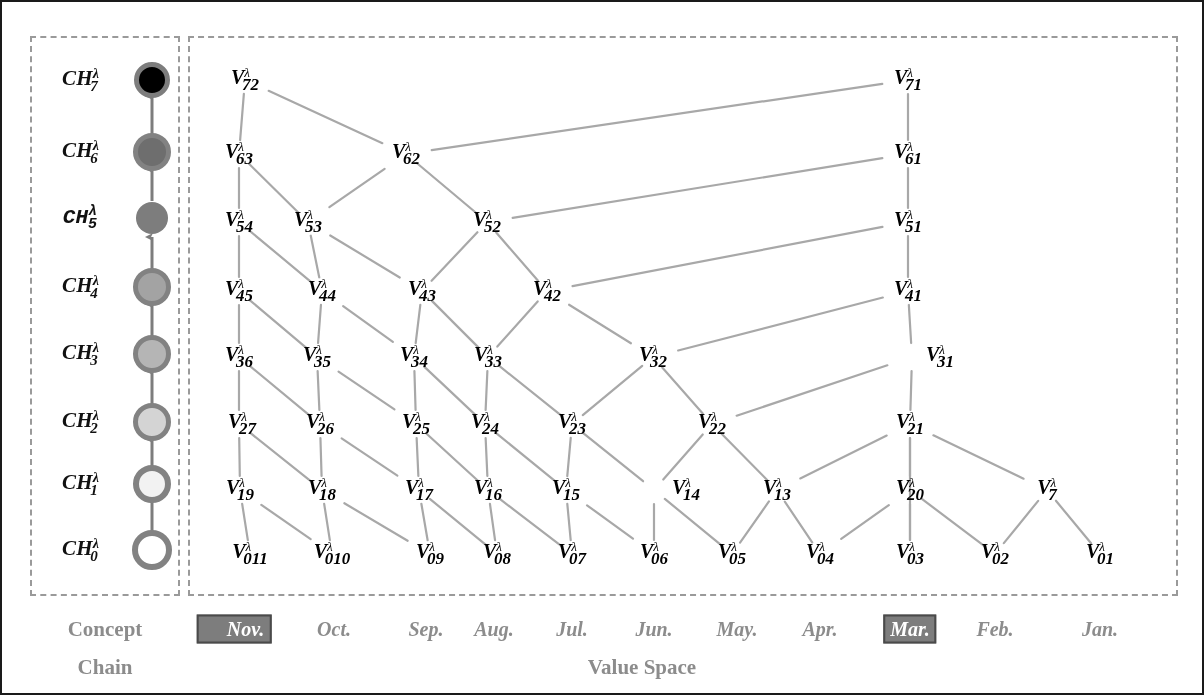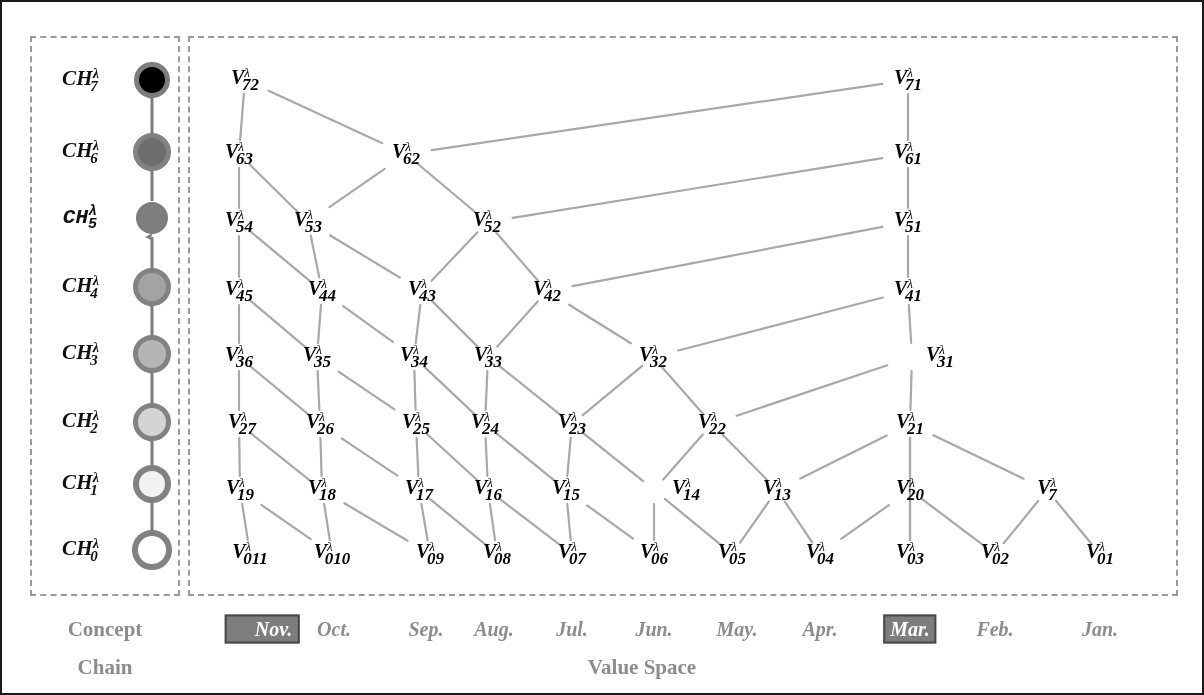--- a/index.html
+++ b/index.html
@@ -214,21 +214,21 @@
       <div class="v-label" style="left: 495px; top: 552px;">V<span class="sup">λ</span><span class="sub" style="margin-left:-8px">08</span></div>
       <div class="v-label" style="left: 570px; top: 552px;">V<span class="sup">λ</span><span class="sub" style="margin-left:-8px">07</span></div>
       <div class="v-label" style="left: 652px; top: 552px;">V<span class="sup">λ</span><span class="sub" style="margin-left:-8px">06</span></div>
       <div class="v-label" style="left: 730px; top: 552px;">V<span class="sup">λ</span><span class="sub" style="margin-left:-8px">05</span></div>
       <div class="v-label" style="left: 818px; top: 552px;">V<span class="sup">λ</span><span class="sub" style="margin-left:-8px">04</span></div>
       <div class="v-label" style="left: 908px; top: 552px;">V<span class="sup">λ</span><span class="sub" style="margin-left:-8px">03</span></div>
       <div class="v-label" style="left: 993px; top: 552px;">V<span class="sup">λ</span><span class="sub" style="margin-left:-8px">02</span></div>
       <div class="v-label" style="left: 1098px; top: 552px;">V<span class="sup">λ</span><span class="sub" style="margin-left:-8px">01</span></div>
     </div>
   <div id="footer-layer">
-      <div class="month hl" style="left: 260px; top: 627px; padding-left: 28px;">Nov.</div>
+      <div class="month hl" style="left: 232px; top: 627px; padding-left: 28px;">Nov.</div>
       <div class="month" style="left: 332px; top: 627px;">Oct.</div>
       <div class="month" style="left: 424px; top: 627px;">Sep.</div>
       <div class="month" style="left: 492px; top: 627px;">Aug.</div>
       <div class="month" style="left: 570px; top: 627px;">Jul.</div>
       <div class="month" style="left: 652px; top: 627px;">Jun.</div>
       <div class="month" style="left: 735px; top: 627px;">May.</div>
       <div class="month" style="left: 818px; top: 627px;">Apr.</div>
       <div class="month hl" style="left: 908px; top: 627px;">Mar.</div>
       <div class="month" style="left: 993px; top: 627px;">Feb.</div>
       <div class="month" style="left: 1098px; top: 627px;">Jan.</div>

